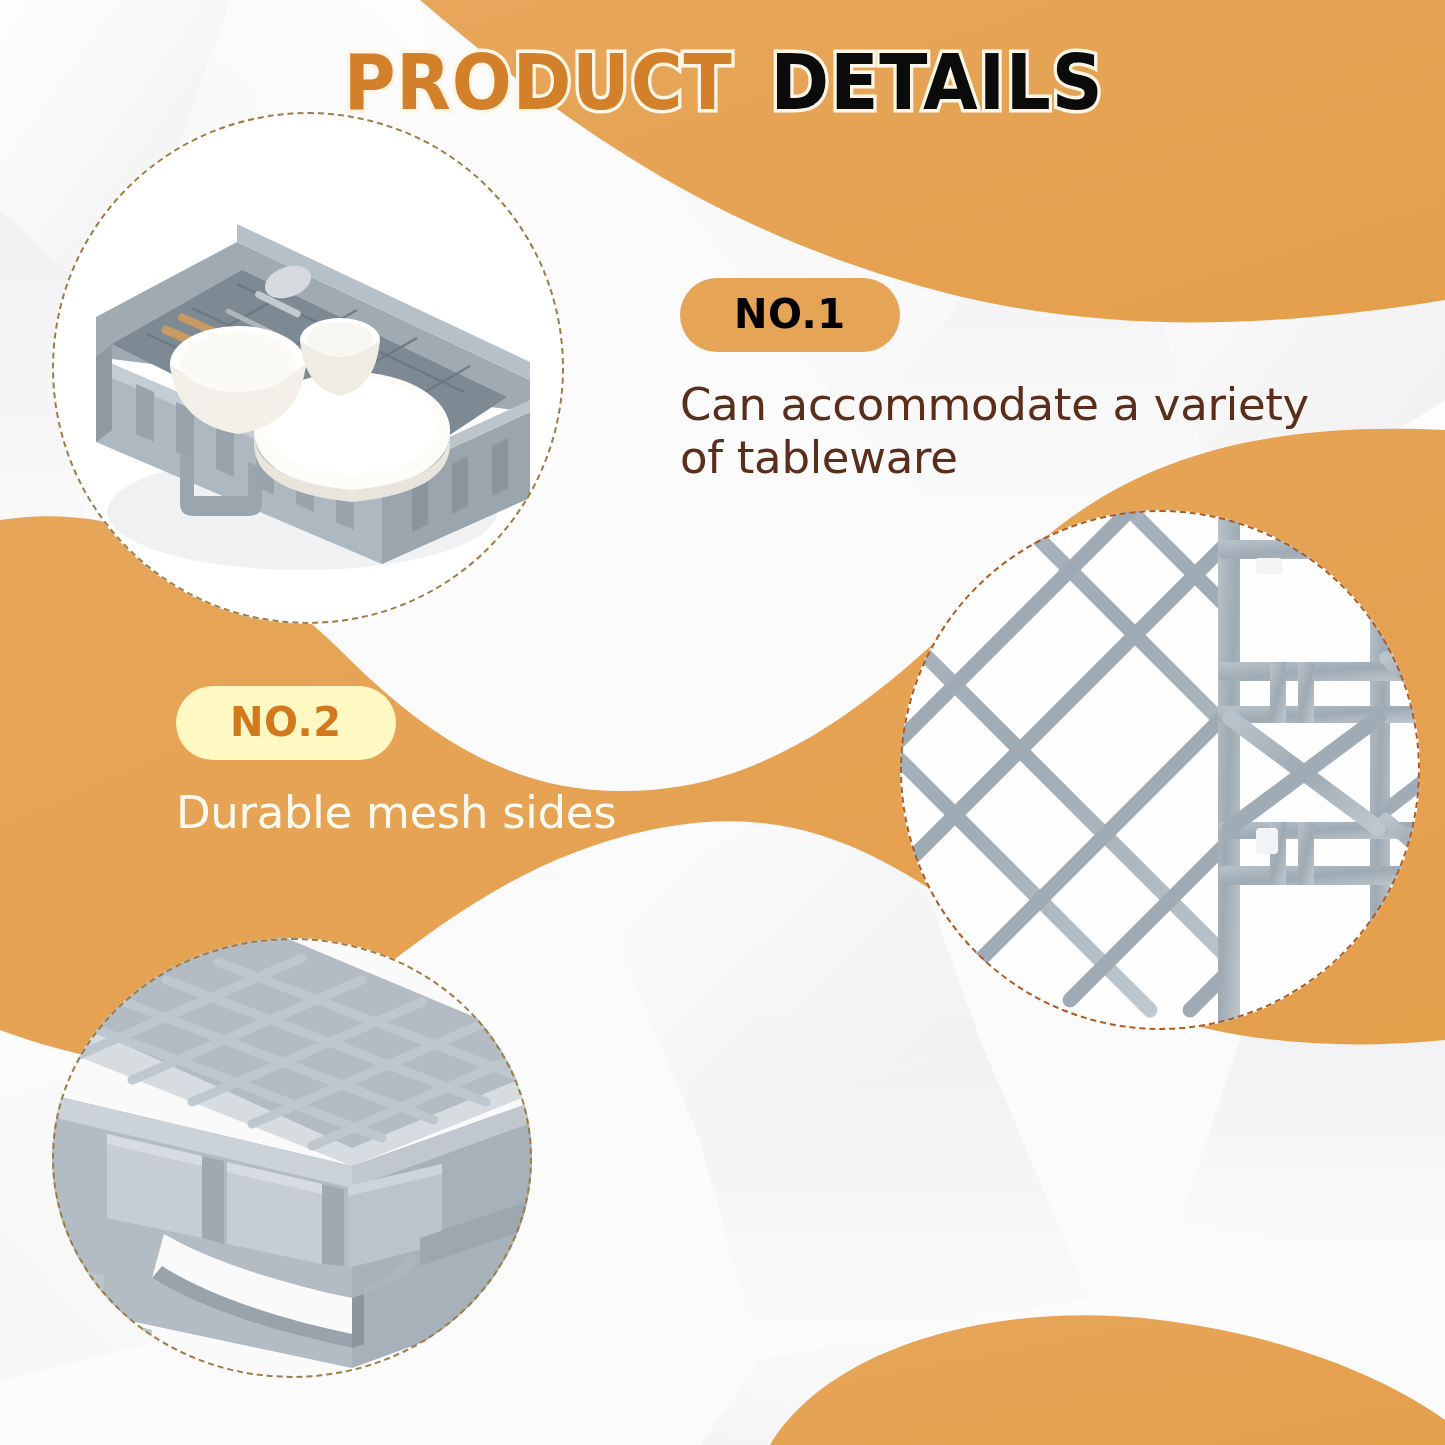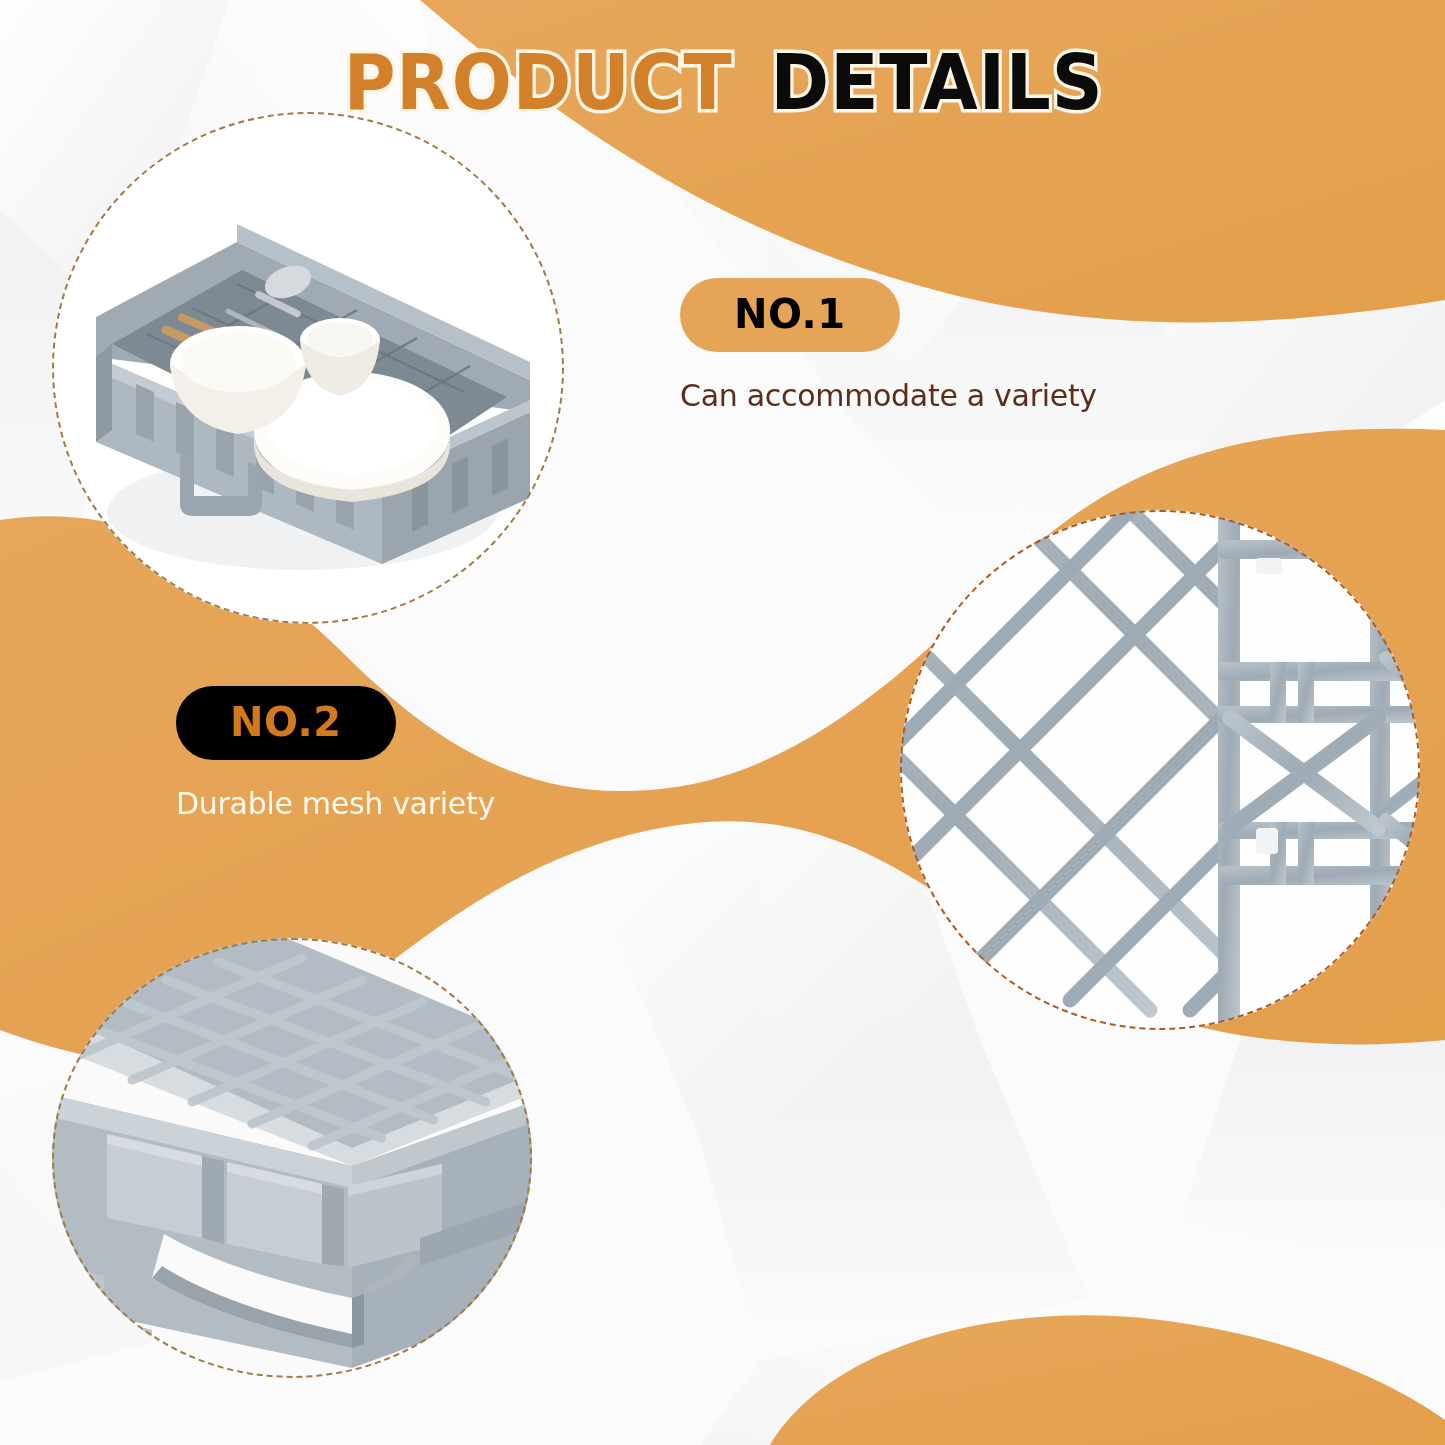--- a/index.html
+++ b/index.html
@@ -45,26 +45,26 @@
     display:inline-block;
     border-radius:999px;
     font-family:"DejaVu Sans", sans-serif;
     font-weight:700;
     font-size:40px;
     line-height:1;
     padding:16px 54px 18px 54px;
     letter-spacing:0.5px;
   }
   .badge-orange{ background:#E5A456; color:#000000; }
-  .badge-white{ background:#000000; color:#D2791E; }
+  .badge-white{ background:#fef9c3; color:#D2791E; }
 
   .desc{
     font-family:"DejaVu Sans", sans-serif;
     font-weight:400;
-    font-size:30px;
+    font-size:45px;
     line-height:1.18;
     letter-spacing:-0.3px;
     margin-top:26px;
   }
   .desc-dark{ color:#5B2E1B; }
   .desc-light{ color:#FFFAF0; }
 
   
   .photo{
     position:absolute;
@@ -351,24 +351,25 @@
         <polygon points="20,330 52,338 52,388 20,380" fill="#BCC5CB"></polygon>
       </g>
     </svg>
   </div>
   <div class="dash-ring" style="left:52px; top:938px; width:480px; height:440px;"></div>
 
   <div class="block" style="left:680px; top:278px; width:640px;">
     <div class="badge badge-orange">NO.1</div>
     <div class="desc desc-dark">
       <div>Can accommodate a variety</div>
+      <div>of tableware</div>
     </div>
   </div>
 
   <div class="block" style="left:176px; top:686px; width:620px;">
     <div class="badge badge-white">NO.2</div>
     <div class="desc desc-light">
-      <div>Durable mesh variety</div>
+      <div>Durable mesh sides</div>
     </div>
   </div>
 
 
 </div>
 
 </body></html>

